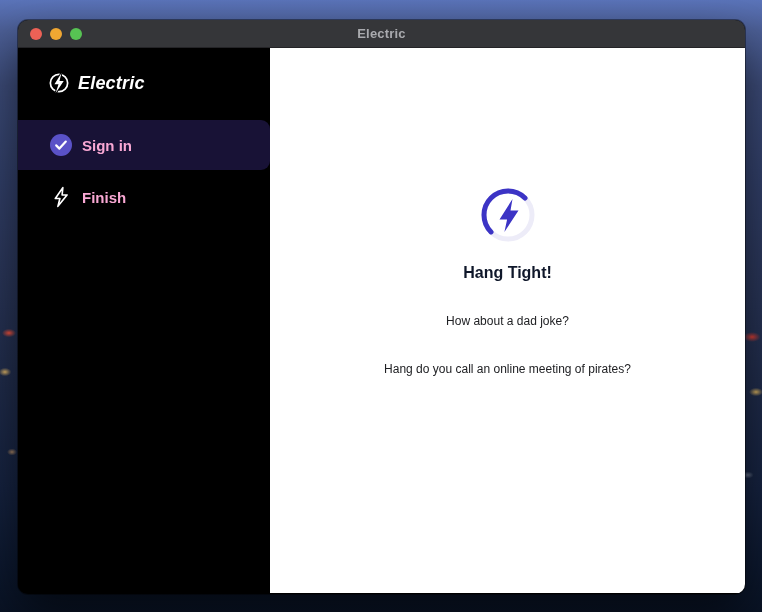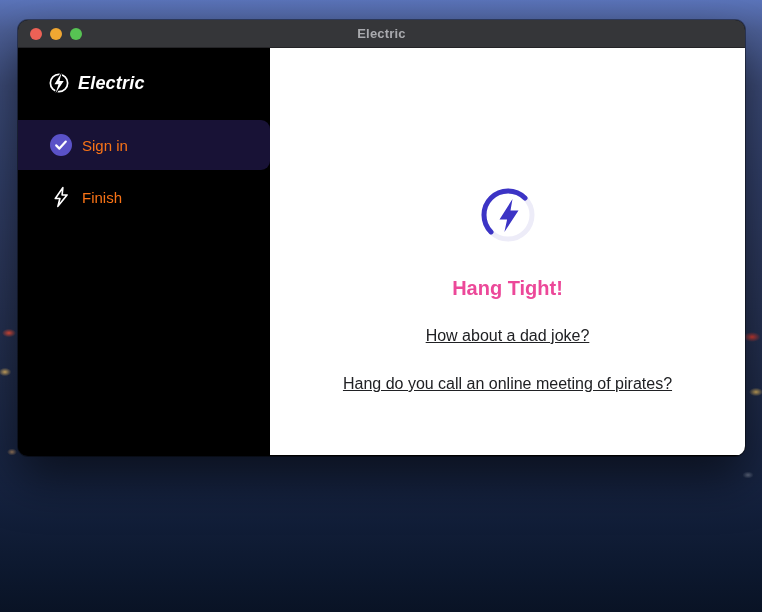--- a/index.html
+++ b/index.html
@@ -15,21 +15,21 @@
       radial-gradient(7px 5px at 12px 452px,  rgba(255,190,120,.6), transparent 70%),
       radial-gradient(12px 7px at 752px 337px, rgba(232,62,48,.9), transparent 70%),
       radial-gradient(10px 6px at 756px 392px, rgba(255,205,100,.8), transparent 70%),
       radial-gradient(8px 5px at 748px 475px,  rgba(220,225,235,.35), transparent 70%),
       linear-gradient(180deg,#5b74ba 0%, #4c5f96 5%, #3c4b78 14%, #32406a 28%,
                       #2a3659 45%, #202c4b 62%, #15223f 80%, #0d1930 92%, #091325 100%);
   }
 
   
   .window {
-    position:absolute; left:18px; top:20px; width:727px; height:436px;
+    position:absolute; left:18px; top:20px; width:727px; height:574px;
     border-radius:10px; overflow:hidden;
     box-shadow:0 22px 48px rgba(0,0,0,.55), 0 0 0 1px rgba(0,0,0,.4);
     background:#000;
   }
   .titlebar {
     position:relative; height:28px; background:#353639;
     border-bottom:1px solid #242427;
     display:flex; align-items:center; justify-content:center;
   }
   .traffic { position:absolute; left:12px; top:0; height:100%;
@@ -44,33 +44,33 @@
 
   
   .sidebar { width:252px; background:#000; flex:none; }
   .logo { margin:21px 0 0 30px; display:flex; align-items:center; gap:8px; height:28px; }
   .logo-text { color:#fff; font-size:18px; font-weight:700; font-style:italic;
                letter-spacing:.2px; }
   .menu { margin-top:23px; }
   .item { height:50px; display:flex; align-items:center; gap:10px;
           padding-left:32px; margin-bottom:2px; cursor:pointer; }
   .item.active { background:#181236; border-radius:0 9px 9px 0; }
-  .item .label { color:#f97316; font-size:15px; font-weight:400; }
+  .item .label { color:#f9a8d4; font-size:15px; font-weight:700; }
   .badge { width:22px; height:22px; border-radius:50%; background:#5a52c7;
            display:flex; align-items:center; justify-content:center; flex:none; }
   .s-icon { width:22px; height:22px; display:flex; align-items:center;
             justify-content:center; flex:none; }
 
   
   .main { flex:1; background:#fff; display:flex; flex-direction:column;
           align-items:center; padding-top:139px; }
   .spinner { width:56px; height:56px; }
-  .heading { margin-top:35px; font-size:20px; font-weight:700; color:#ec4899;
+  .heading { margin-top:20px; font-size:16px; font-weight:700; color:#0f172a;
              line-height:20px; }
-  .line { margin-top:28px; font-size:16px; color:#202124; line-height:20px;text-decoration:underline; }
+  .line { margin-top:28px; font-size:12px; color:#202124; line-height:20px; }
 </style>
 </head>
 <body>
 
 <div class="wallpaper"></div>
 
 <div class="window">
 
   <div class="titlebar">
     <div class="traffic">

